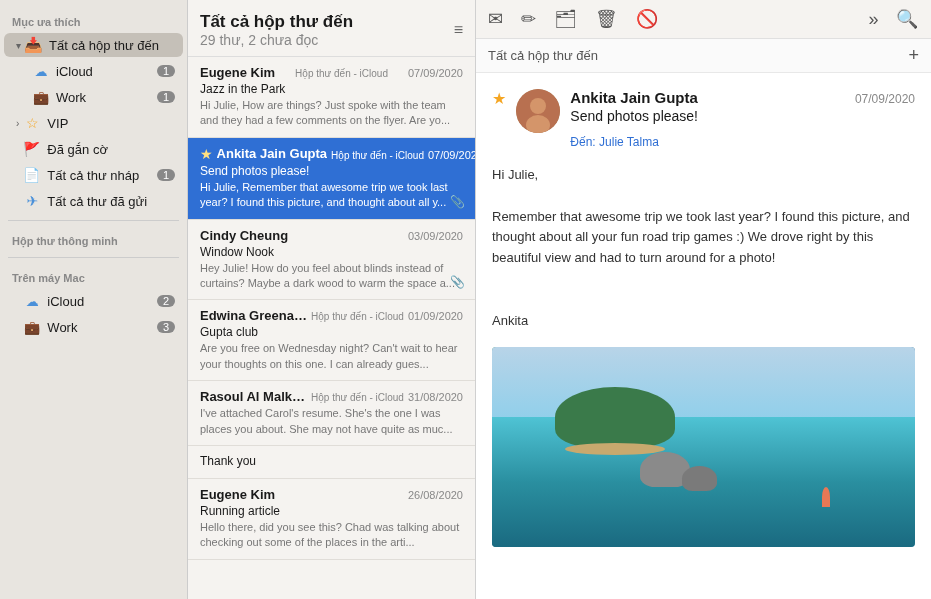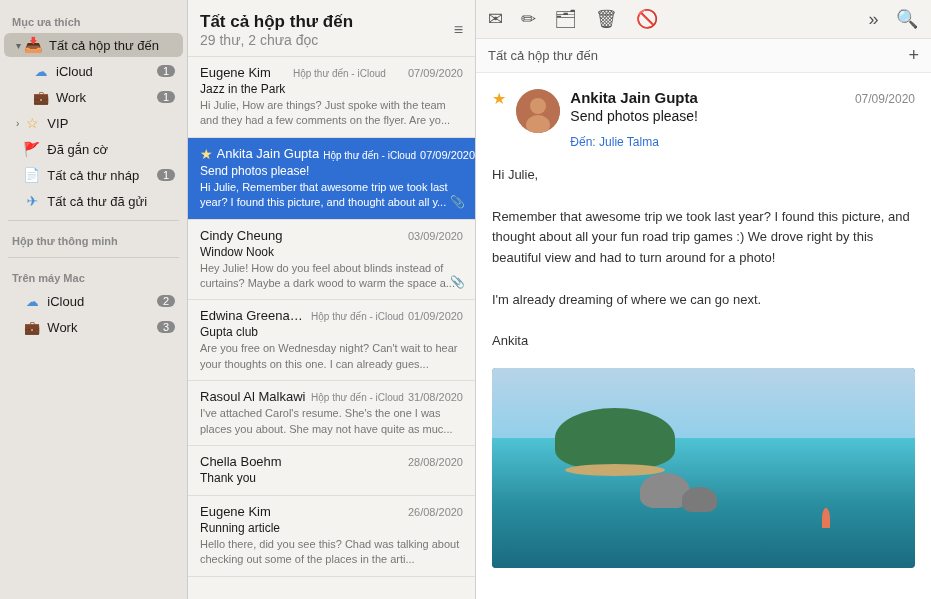--- a/index.html
+++ b/index.html
@@ -143,21 +143,21 @@
 
     .mail-item-header {
       display: flex;
       align-items: baseline;
       justify-content: space-between;
       margin-bottom: 2px;
     }
 
     .mail-item-sender {
       font-size: 13px;
-      font-weight: 400;
+      font-weight: 700;
       color: #1a1a1a;
       flex: 1;
       overflow: hidden;
       text-overflow: ellipsis;
       white-space: nowrap;
     }
 
     .mail-item.selected .mail-item-sender,
     .mail-item.selected .mail-item-meta,
     .mail-item.selected .mail-item-subject,
@@ -575,24 +575,20 @@
     <div class="mail-item">
       <div class="mail-item-header">
         <span class="mail-item-sender">Rasoul Al Malkawi</span>
         <span class="mail-item-meta">Hộp thư đến - iCloud</span>
         <span class="mail-item-date">31/08/2020</span>
       </div>
       <div class="mail-item-preview">I've attached Carol's resume. She's the one I was places you about. She may not have quite as muc...</div>
     </div>
 
     <div class="mail-item">
-      <div class="mail-item-header">
-        <span class="mail-item-sender">Chella Boehm</span>
-        <span class="mail-item-date">28/08/2020</span>
-      </div>
       <div class="mail-item-subject">Thank you</div>
     </div>
 
     <div class="mail-item">
       <div class="mail-item-header">
         <span class="mail-item-sender">Eugene Kim</span>
         <span class="mail-item-date">26/08/2020</span>
       </div>
       <div class="mail-item-subject">Running article</div>
       <div class="mail-item-preview">Hello there, did you see this? Chad was talking about checking out some of the places in the arti...</div>
@@ -641,21 +637,20 @@
           <span style="color:#2f6fd4;">Julie Talma</span>
         </div>
       </div>
     </div>
 
     <div class="email-body">
       <p>Hi Julie,</p>
       <br>
       <p>Remember that awesome trip we took last year? I found this picture, and thought about all your fun road trip games :) We drove right by this beautiful view and had to turn around for a photo!</p>
       <br>
-      <p>I'm already dreaming of where we can go next.</p>
       <br>
       <p>Ankita</p>
     </div>
 
     <div class="email-image">
       <div class="email-image-scene">
         <div class="scene-sky"></div>
         <div class="scene-water"></div>
         <div class="scene-island"></div>
         <div class="scene-rock1"></div>

